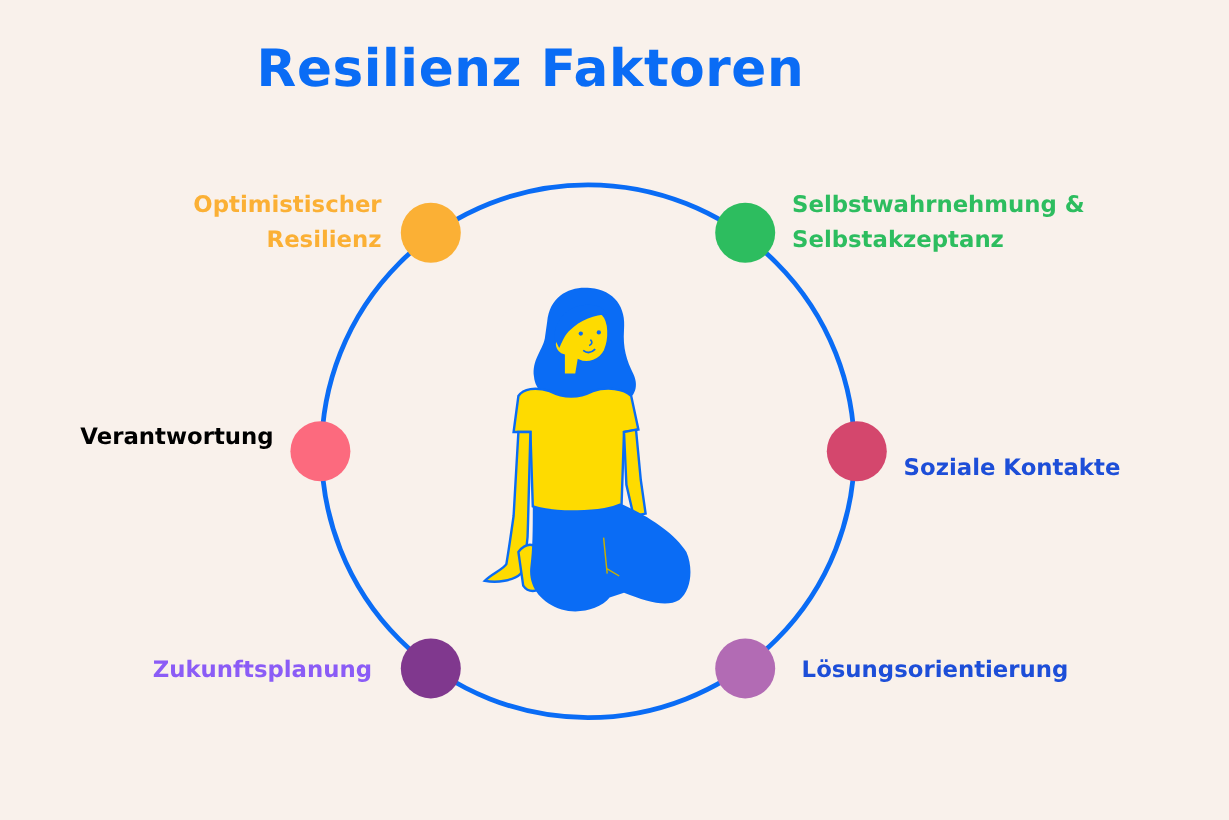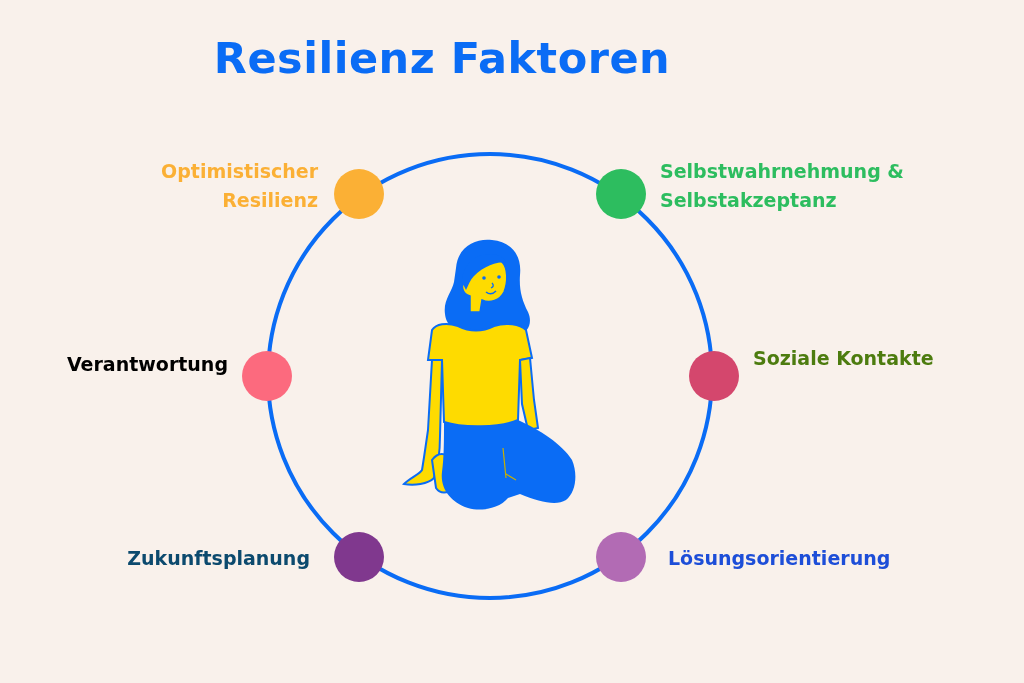--- a/index.html
+++ b/index.html
@@ -69,23 +69,23 @@
 
 <div class="label left" style="left:660px; top:157px; color:#2dbd5f;">
   <div>Selbstwahrnehmung &amp;</div>
   <div>Selbstakzeptanz</div>
 </div>
 
 <div class="label right" style="right:796px; top:350px; color:#000000;">
   <div>Verantwortung</div>
 </div>
 
-<div class="label left" style="left:753px; top:344px; color:#4d7c0f;">
+<div class="label left" style="left:753px; top:376px; color:#1d4ed8;">
   <div>Soziale Kontakte</div>
 </div>
 
-<div class="label right" style="right:714px; top:544px; color:#0c4a6e;">
+<div class="label right" style="right:714px; top:544px; color:#8b5cf6;">
   <div>Zukunftsplanung</div>
 </div>
 
 <div class="label left" style="left:668px; top:544px; color:#1d4ed8;">
   <div>Lösungsorientierung</div>
 </div>
 
 </body></html>

